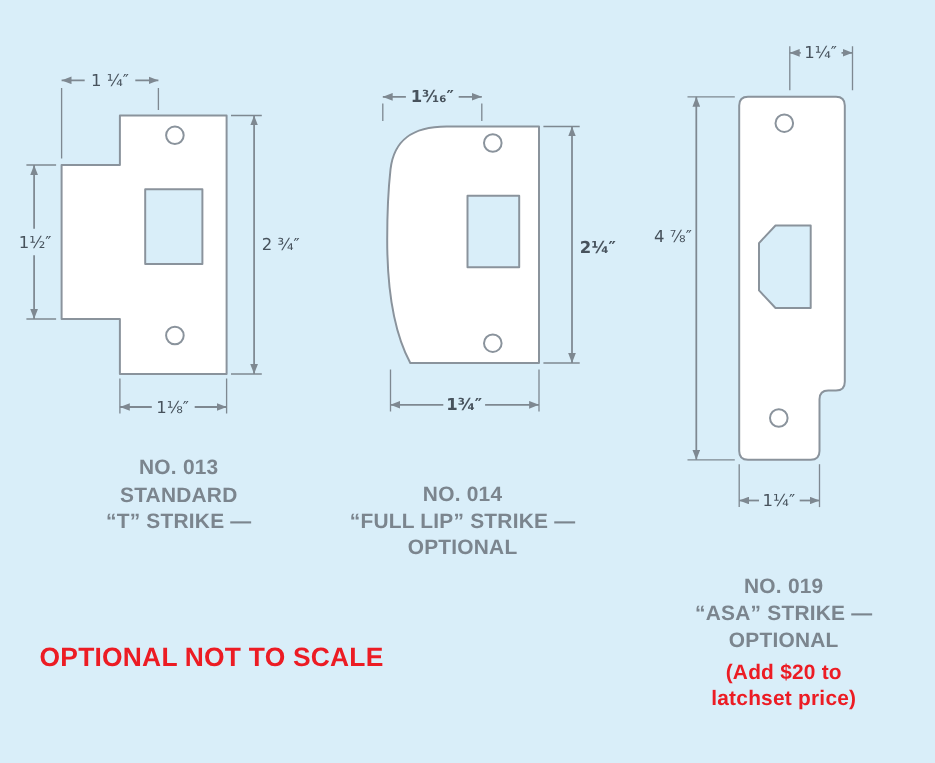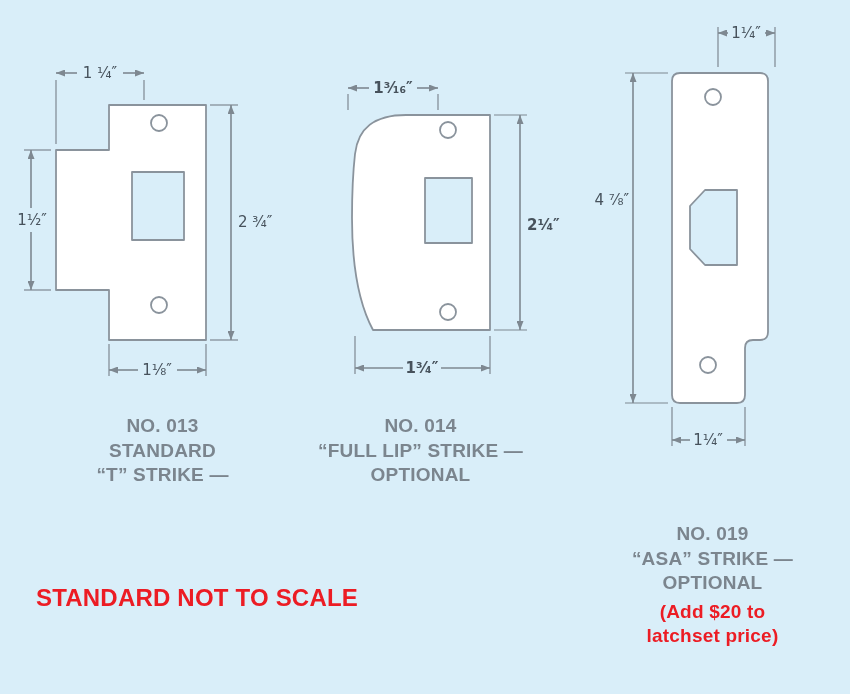--- a/index.html
+++ b/index.html
@@ -127,21 +127,21 @@
       <g>
         <line class="ext" x1="45" y1="286" x2="45" y2="324"></line>
         <line class="ext" x1="180" y1="286" x2="180" y2="324"></line>
         <line class="dline" x1="93" y1="318" x2="45" y2="318" marker-end="url(#ah)"></line>
         <line class="dline" x1="131" y1="318" x2="180" y2="318" marker-end="url(#ah)"></line>
         <text class="dim-text" x="112" y="323" text-anchor="middle">1³⁄₄″</text>
       </g>
     </svg>
   </div>
 
-  <div class="fig" style="left:570px;top:0;">
+  <div class="fig" style="left:570px;top:15px;">
     <svg width="280" height="470" viewBox="0 0 280 470">
       <path class="plate" d="M110,73 L190,73 Q198,73 198,81 L198,332 Q198,340 190,340 L183,340 Q175,340 175,348 L175,395 Q175,403 167,403 L110,403 Q102,403 102,395 L102,81 Q102,73 110,73 Z"></path>
       <circle class="hole" cx="143" cy="97" r="8"></circle>
       <circle class="hole" cx="138" cy="365" r="8"></circle>
       <path class="cutout" d="M167,190 L135,190 L120,206 L120,249 L135,265 L167,265 Z"></path>
 
       <g>
         <line class="ext" x1="148" y1="27" x2="148" y2="67"></line>
         <line class="ext" x1="205" y1="27" x2="205" y2="67"></line>
         <line class="dline" x1="158" y1="33" x2="148" y2="33" marker-end="url(#ah)"></line>
@@ -165,31 +165,31 @@
       </g>
     </svg>
   </div>
 
   <div class="caption" style="left:30px;top:414px;width:265px;">
     <div>NO. 013</div>
     <div>STANDARD</div>
     <div>“T” STRIKE —</div>
   </div>
 
-  <div class="caption" style="left:288px;top:414px;width:265px;">
+  <div class="caption" style="left:288px;top:438px;width:265px;">
     <div>NO. 014</div>
     <div>“FULL LIP” STRIKE —</div>
     <div>OPTIONAL</div>
   </div>
 
   <div class="caption" style="left:580px;top:498px;width:265px;margin-top:24px;">
     <div>NO. 019</div>
     <div>“ASA” STRIKE —</div>
     <div>OPTIONAL</div>
     <div class="note">
       <div>(Add $20 to</div>
       <div>latchset price)</div>
     </div>
   </div>
 
-  <div class="footer">STANDARD NOT TO SCALE</div>
+  <div class="footer">OPTIONAL NOT TO SCALE</div>
 
 </div>
 
 </body></html>

